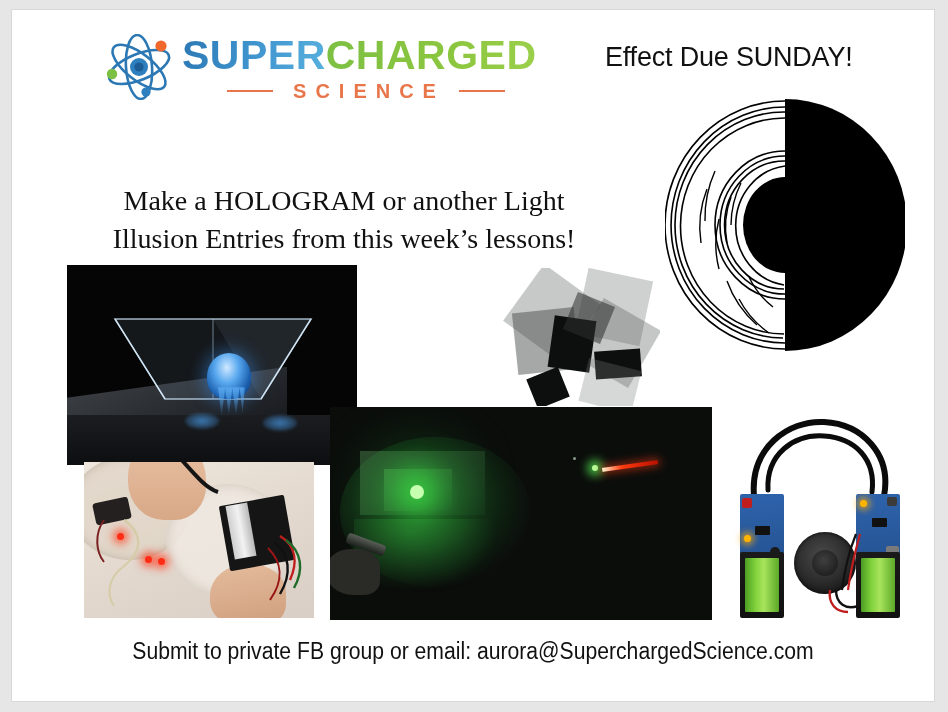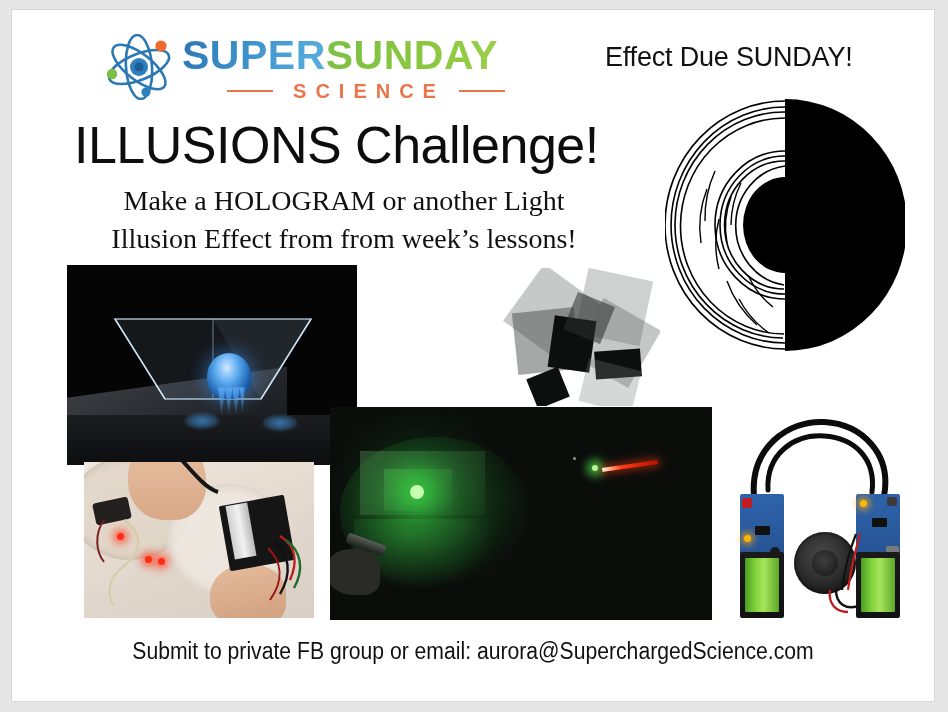--- a/index.html
+++ b/index.html
@@ -390,37 +390,36 @@
         </g>
         <circle cx="39" cy="33" r="9" fill="#2e7fbe"></circle>
         <circle cx="39" cy="33" r="4.6" fill="#1d5d96"></circle>
         <circle cx="61" cy="12" r="5.6" fill="#f0682b"></circle>
         <circle cx="12" cy="40" r="5.2" fill="#7cc043"></circle>
         <circle cx="46" cy="58" r="4.6" fill="#2e7fbe"></circle>
       </svg>
 
       <div id="logo-wordmark">
         <div class="wordmark-top nosel">
-          <span class="wm-super">SUPER</span><span class="wm-charged">SUNDAY</span>
+          <span class="wm-super">SUPER</span><span class="wm-charged">CHARGED</span>
         </div>
         <div id="wordmark-bottom">
           <span class="sci-rule"></span>
           <span id="wm-science">SCIENCE</span>
           <span class="sci-rule"></span>
         </div>
       </div>
     </div>
 
     <div id="entries-due" class="nosel">Effect Due SUNDAY!</div>
 
-    <div id="headline" class="nosel">ILLUSIONS Challenge!</div>
 
     <div id="subhead" class="nosel">
       <span class="subhead-line">Make a HOLOGRAM or another Light</span>
-      <span class="subhead-line">Illusion Effect from from week’s lessons!</span>
+      <span class="subhead-line">Illusion Entries from this week’s lessons!</span>
     </div>
 
     <div id="submit-line" class="nosel">Submit to private FB group or email: aurora@SuperchargedScience.com</div>
 
     <svg id="spiral-illusion" viewBox="0 0 240 265" xmlns="http://www.w3.org/2000/svg">
 
       <path d="M120 6 A122 126 0 0 1 120 258 Z" fill="#000000"></path>
 
       <g fill="none" stroke="#000000" stroke-width="1.6">
         <path d="M120 8 A120 124 0 0 0 120 256"></path>

